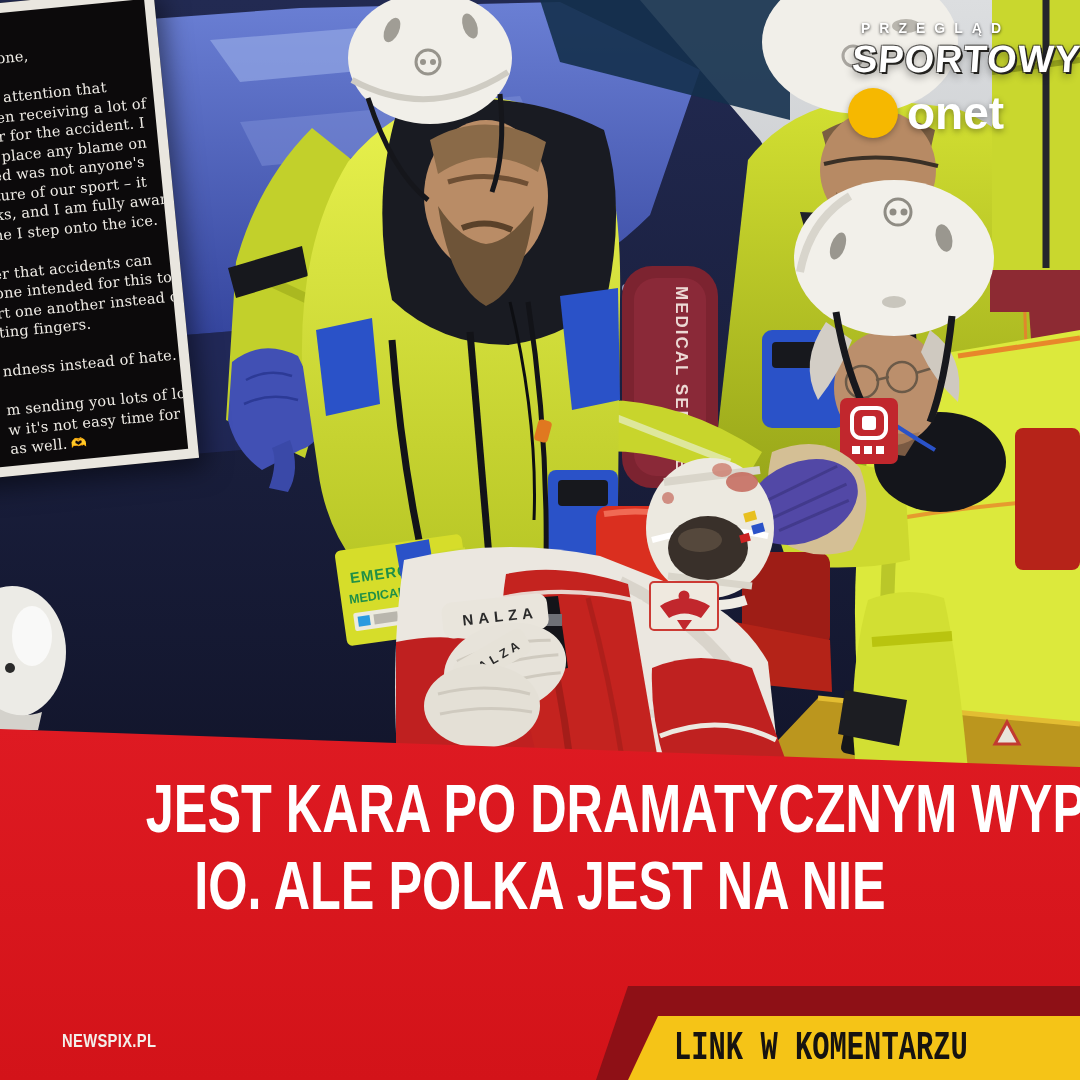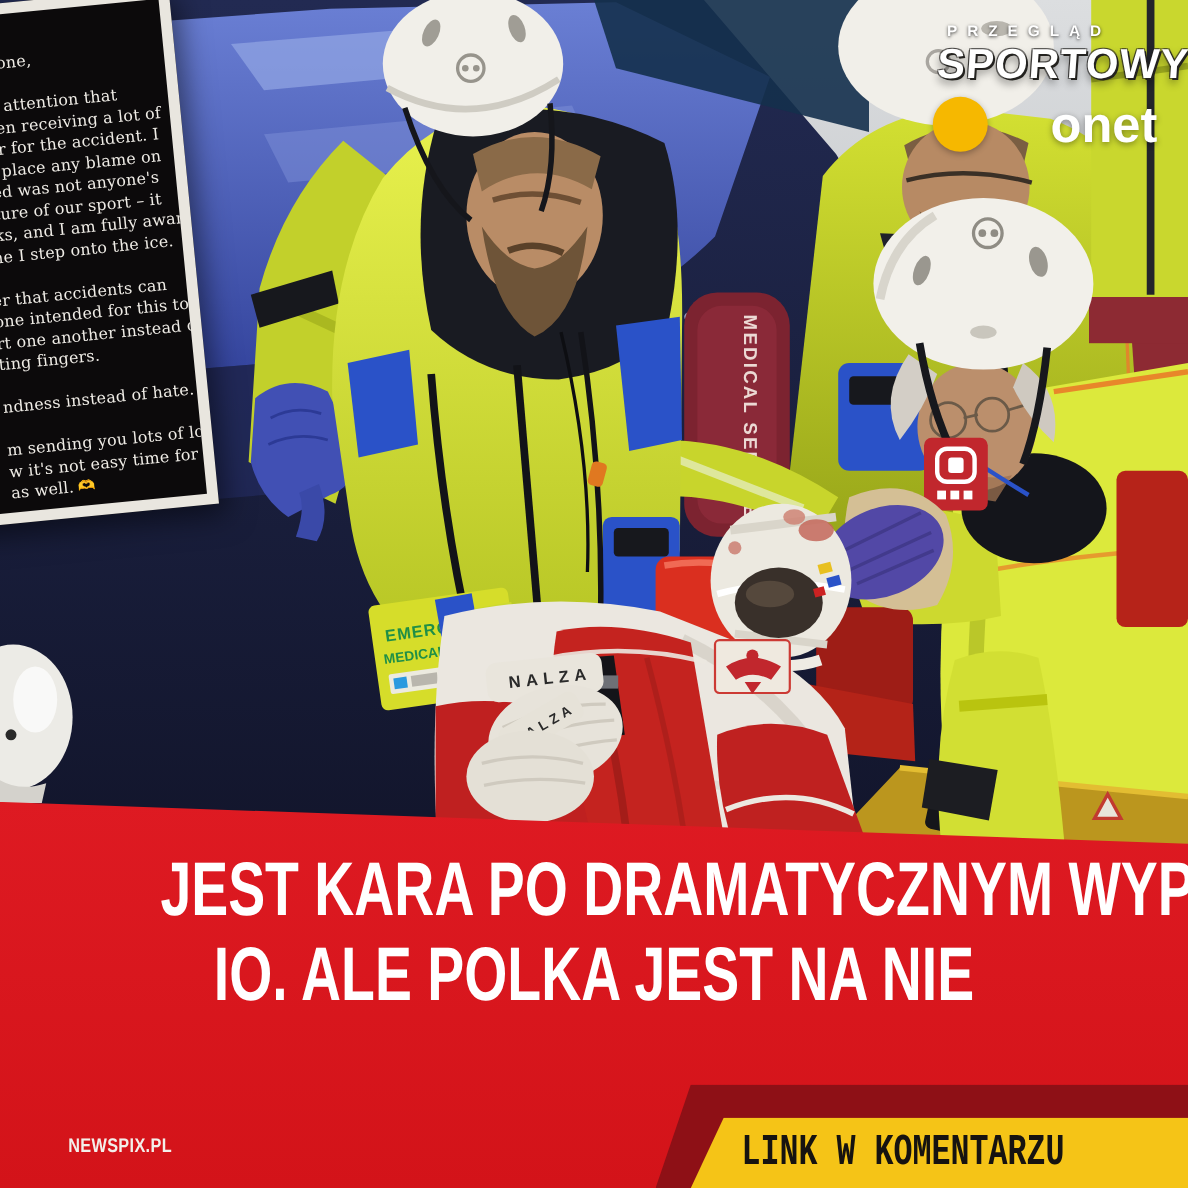--- a/index.html
+++ b/index.html
@@ -24,21 +24,21 @@
     text-indent:9px;text-shadow:0 1px 3px rgba(0,0,0,.8);}
   .ps-wordmark{color:#fff;font-size:38px;font-weight:bold;letter-spacing:1px;
     margin-top:2px;transform:skewX(-4deg);
     text-shadow:2px 2px 0 #23221f,-1px -1px 0 rgba(35,34,31,.6),
                 1px -1px 0 rgba(35,34,31,.6),-1px 1px 0 rgba(35,34,31,.6),
                 0 4px 8px rgba(0,0,0,.45);}
   .onet-row{display:flex;align-items:center;gap:9px;margin-top:5px;transform:translateX(-4px);}
   .onet-circle{width:50px;height:50px;border-radius:50%;background:#f6b800;
     box-shadow:0 2px 6px rgba(0,0,0,.3);}
   .onet-word{color:#fff;font-size:46px;font-weight:bold;letter-spacing:0;
-    text-shadow:0 2px 6px rgba(0,0,0,.4);margin-left:48px;}
+    text-shadow:0 2px 6px rgba(0,0,0,.4);}
 
   
   .red-banner{position:absolute;left:0;top:726px;width:1080px;height:354px;z-index:5;
     background:linear-gradient(180deg,#de1a22 0%,#d31319 100%);
     clip-path:polygon(0 3px,1080px 41px,1080px 354px,0 354px);}
   .headline{position:absolute;left:0;top:44px;width:1080px;text-align:center;color:#fff;}
   .hl{font-size:69px;line-height:77px;font-weight:bold;white-space:nowrap;
     transform:scaleX(.73);transform-origin:50% 50%;}
 
   

